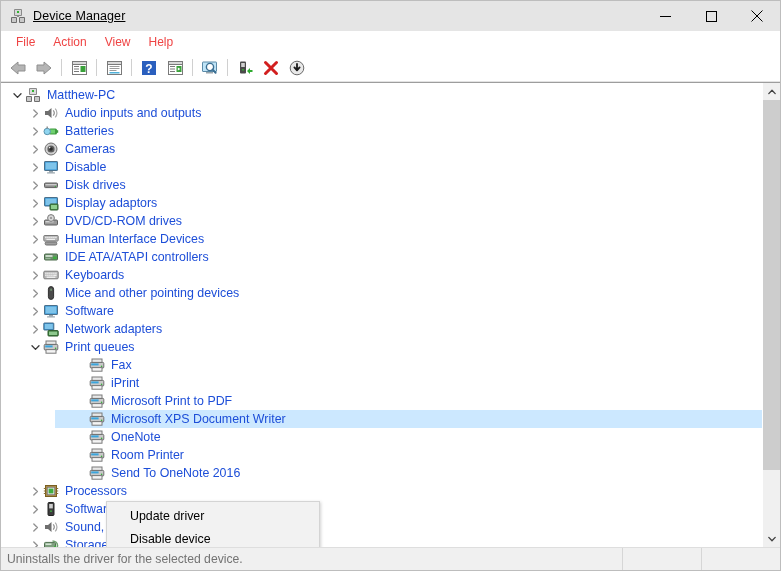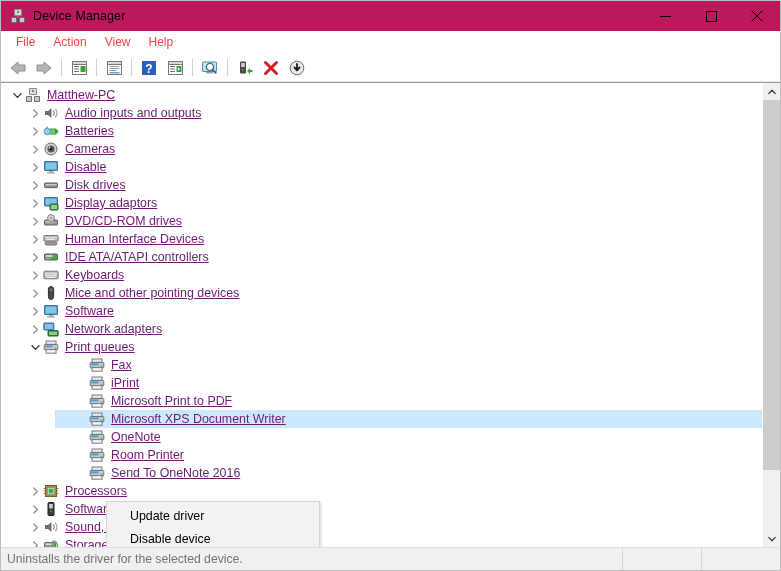--- a/index.html
+++ b/index.html
@@ -26,22 +26,23 @@
     display: flex;
     flex-direction: column;
   }
 
   
   #titlebar {
     height: 30px;
     min-height: 30px;
     display: flex;
     align-items: center;
-    background: #be185d;
-    position: relative;
+    background: #e5e5e5;
+    position: relative;
+    text-decoration: underline;
   }
   #title-icon {
     width: 16px;
     height: 16px;
     margin-left: 9px;
     margin-right: 7px;
     position: relative;
     flex: none;
   }
   #title-text {
@@ -162,25 +163,24 @@
   .row-icon {
     width: 16px;
     height: 16px;
     flex: none;
     margin-right: 6px;
     position: relative;
     z-index: 2;
   }
   .row-label {
     font-size: 12.4px;
-    color: #701a75;
+    color: #1d4ed8;
     position: relative;
     z-index: 2;
     line-height: 16px;
-    text-decoration: underline;
   }
 
   
   .lvl0 { padding-left: 8px; }
   .lvl1 { padding-left: 26px; }
   .lvl2 { padding-left: 72px; }
 
   
   #vscroll {
     width: 17px;

